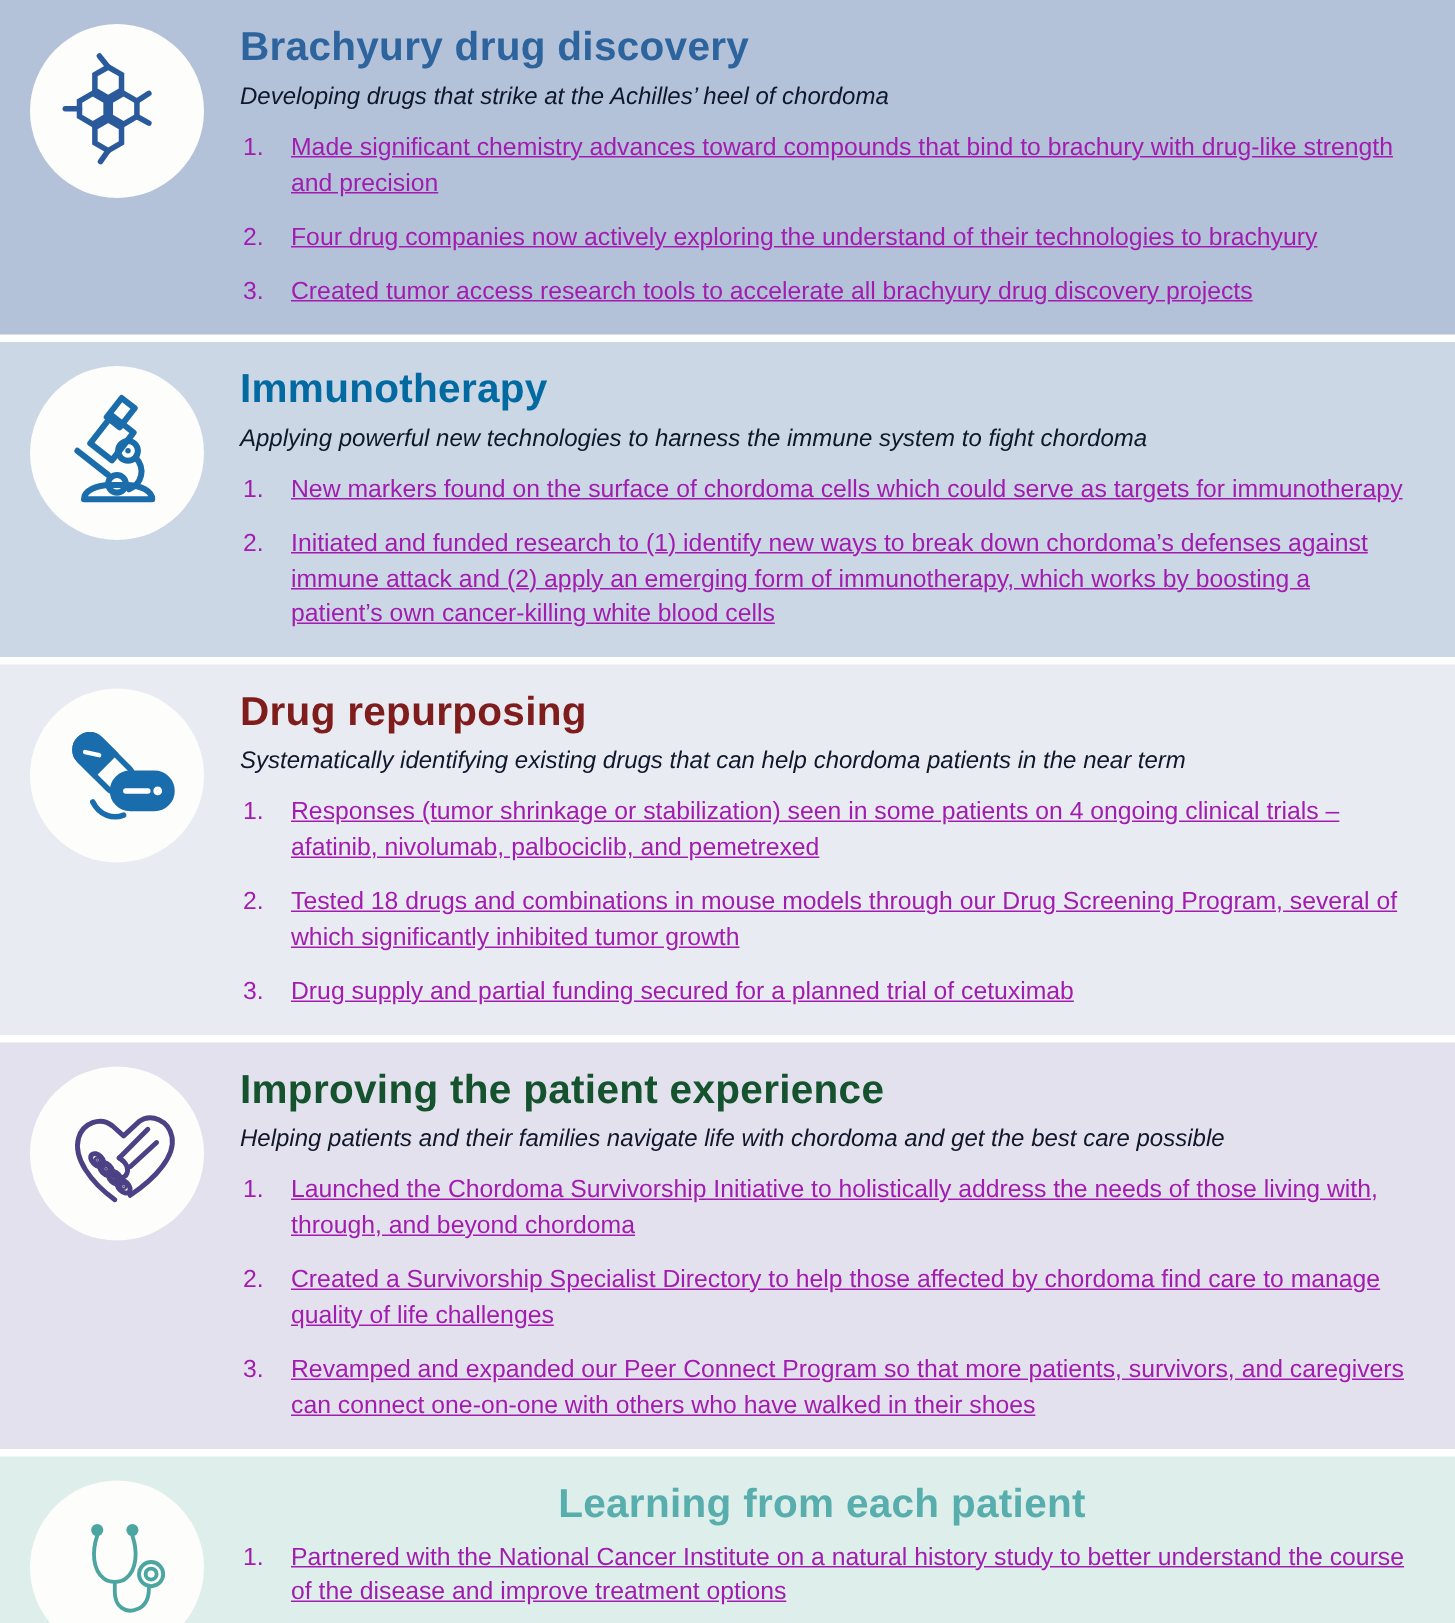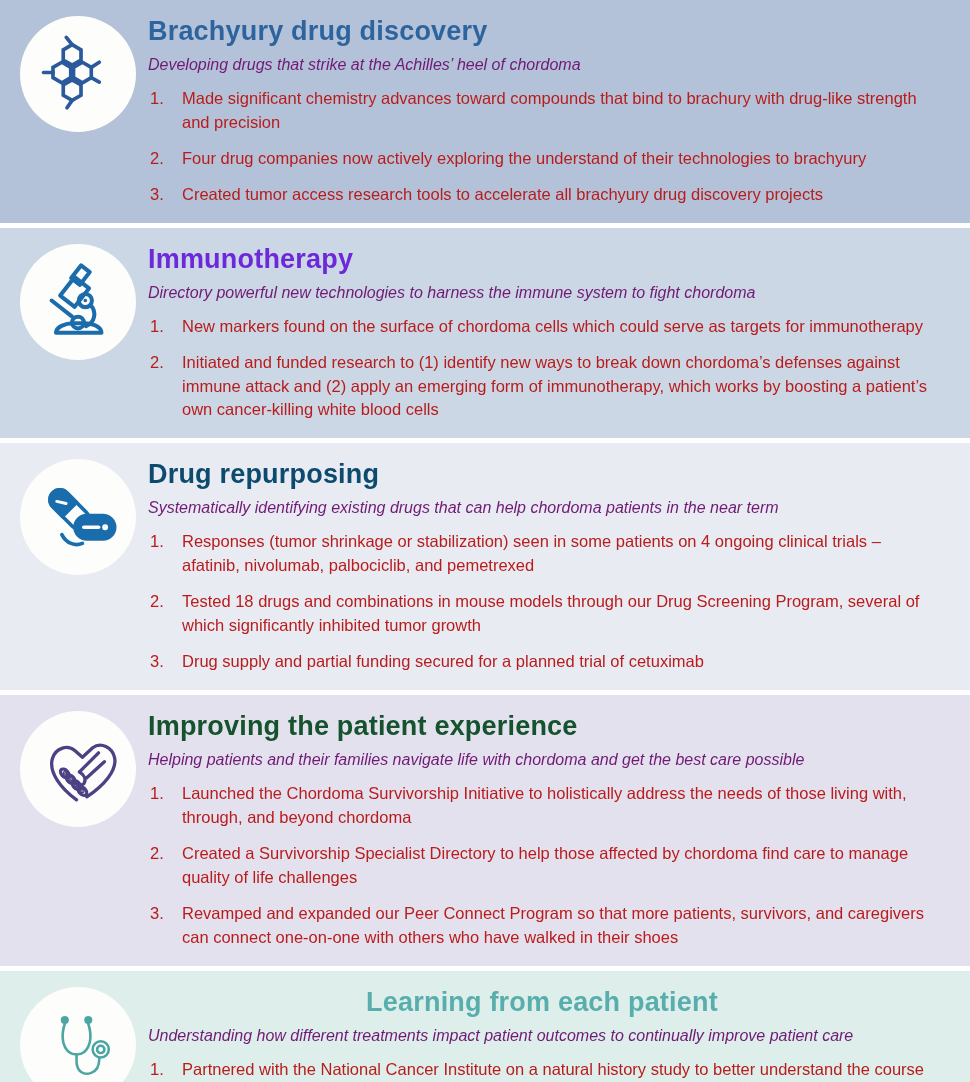--- a/index.html
+++ b/index.html
@@ -7,21 +7,21 @@
   body {
     width: 970px;
     font-family: "Liberation Sans", "DejaVu Sans", sans-serif;
     color: #3d4a5c;
   }
   .page { display: flex; flex-direction: column; gap: 5px; width: 970px; }
   .section {
     display: flex;
     align-items: flex-start;
     padding: 14px 34px 16px 20px;
-    gap: 12px;
+    gap: 24px;
   }
   .icon-circle {
     width: 116px; height: 116px;
     min-width: 116px;
     border-radius: 50%;
     background: #fdfdfb;
     display: flex; align-items: center; justify-content: center;
     margin-top: 2px;
   }
   .icon-slot { display: block; width: 88px; height: 88px; }
@@ -29,32 +29,33 @@
   .content { flex: 1; padding-top: 2px; }
   .title {
     font-size: 27px;
     font-weight: bold;
     letter-spacing: 0.2px;
     margin-bottom: 9px;
   }
   .subtitle {
     font-style: italic;
     font-size: 16px;
-    color: #701a75;
+    color: #0f172a;
     margin-bottom: 13px;
   }
   ol.items { list-style: none; counter-reset: item; }
   ol.items li {
     counter-increment: item;
     position: relative;
     padding-left: 34px;
     font-size: 16.5px;
     line-height: 1.45;
     margin-bottom: 12px;
-    color: #b91c1c;
+    color: #a21caf;
+    text-decoration: underline;
   }
   ol.items li:last-child { margin-bottom: 0; }
   ol.items li::before {
     content: counter(item) ".";
     position: absolute;
     left: 2px;
   }
 </style>
 </head>
 <body>
@@ -100,22 +101,22 @@
               <circle cx="70" cy="58" r="2.5" fill="#1b6cab" stroke="none"></circle>
               <path d="M77 64 C 86 74, 83 88, 71 93"></path>
               <circle cx="60" cy="88" r="8"></circle>
               <path d="M24 58 L52 80"></path>
               <path d="M30 102 C 30 94, 42 89, 54 89 L 68 89 C 82 89, 92 95, 92 102 Z"></path>
             </g>
           </svg>
         </span>
     </div>
     <div class="content">
-      <h2 class="title" style="color: #6d28d9;">Immunotherapy</h2>
-      <p class="subtitle">Directory powerful new technologies to harness the immune system to fight chordoma</p>
+      <h2 class="title" style="color: #0369a1;">Immunotherapy</h2>
+      <p class="subtitle">Applying powerful new technologies to harness the immune system to fight chordoma</p>
       <ol class="items">
           <li>New markers found on the surface of chordoma cells which could serve as targets for immunotherapy</li>
           <li>Initiated and funded research to (1) identify new ways to break down chordoma’s defenses against immune attack and (2) apply an emerging form of immunotherapy, which works by boosting a patient’s own cancer-killing white blood cells</li>
         </ol>
     </div>
   </section>
 
   <section class="section" style="background: rgb(233, 235, 243);">
     <div class="icon-circle">
       <span class="icon-slot">
@@ -128,21 +129,21 @@
               </g>
               <rect x="56" y="58" width="54" height="32" rx="16" fill="#1a6dad"></rect>
               <path d="M68 74 L88 74" stroke="#ffffff" stroke-width="5"></path>
               <circle cx="97" cy="74" r="1.5" fill="#ffffff" stroke="#ffffff"></circle>
               <path d="M38 84 C 44 96, 56 100, 66 96"></path>
             </g>
           </svg>
         </span>
     </div>
     <div class="content">
-      <h2 class="title" style="color: #0c4a6e;">Drug repurposing</h2>
+      <h2 class="title" style="color: #7f1d1d;">Drug repurposing</h2>
       <p class="subtitle">Systematically identifying existing drugs that can help chordoma patients in the near term</p>
       <ol class="items">
           <li>Responses (tumor shrinkage or stabilization) seen in some patients on 4 ongoing clinical trials – afatinib, nivolumab, palbociclib, and pemetrexed</li>
           <li>Tested 18 drugs and combinations in mouse models through our Drug Screening Program, several of which significantly inhibited tumor growth</li>
           <li>Drug supply and partial funding secured for a planned trial of cetuximab</li>
         </ol>
     </div>
   </section>
 
   <section class="section" style="background: rgb(228, 225, 238);">
@@ -187,19 +188,18 @@
               <path d="M42 31 C 37 46, 38 62, 48 70 C 53 74, 63 74, 68 70 C 78 62, 79 46, 74 31"></path>
               <path d="M58 73 L58 82 C 58 96, 68 102, 78 98 C 86 95, 89 87, 89 79"></path>
               <circle cx="91" cy="66" r="11"></circle>
               <circle cx="91" cy="66" r="5"></circle>
             </g>
           </svg>
         </span>
     </div>
     <div class="content">
       <h2 class="title" style="color: rgb(88, 174, 172); text-align: center;">Learning from each patient</h2>
-      <p class="subtitle">Understanding how different treatments impact patient outcomes to continually improve patient care</p>
       <ol class="items">
           <li>Partnered with the National Cancer Institute on a natural history study to better understand the course of the disease and improve treatment options</li>
         </ol>
     </div>
   </section>
 </div>
 
 </body></html>

